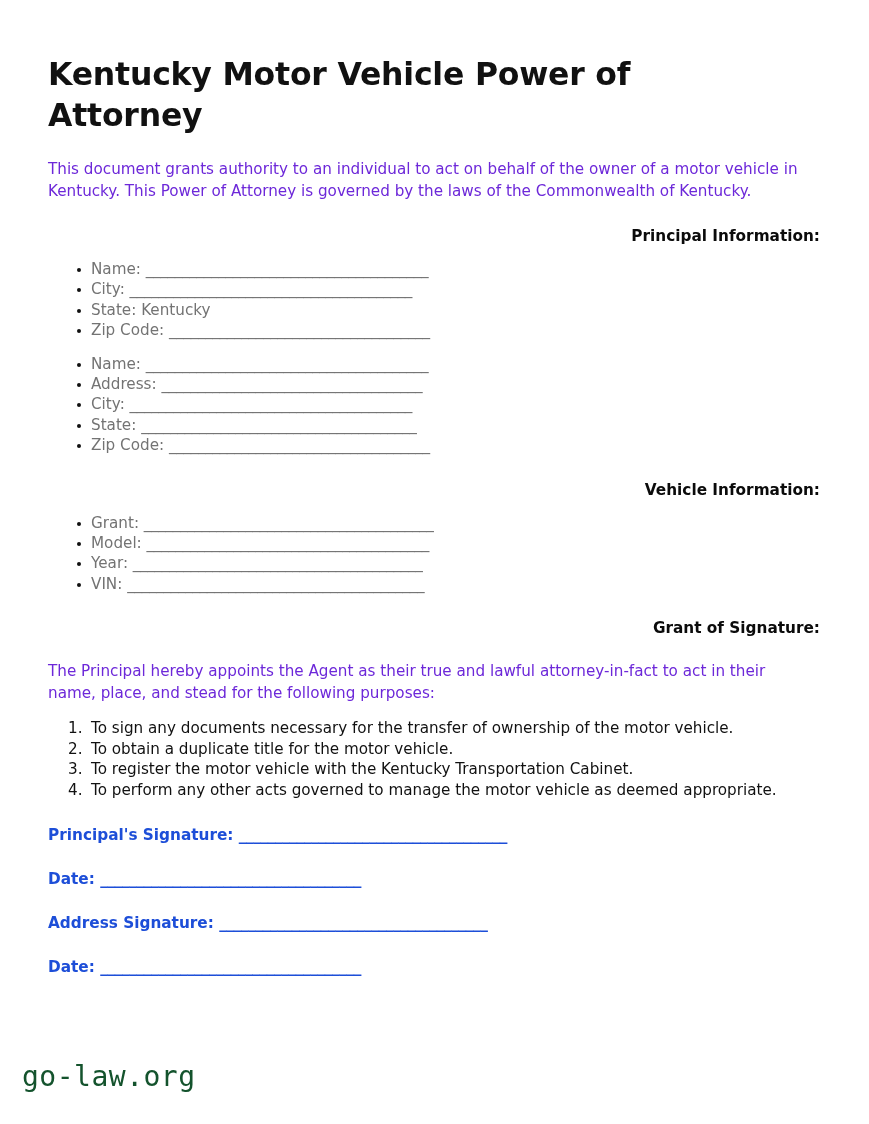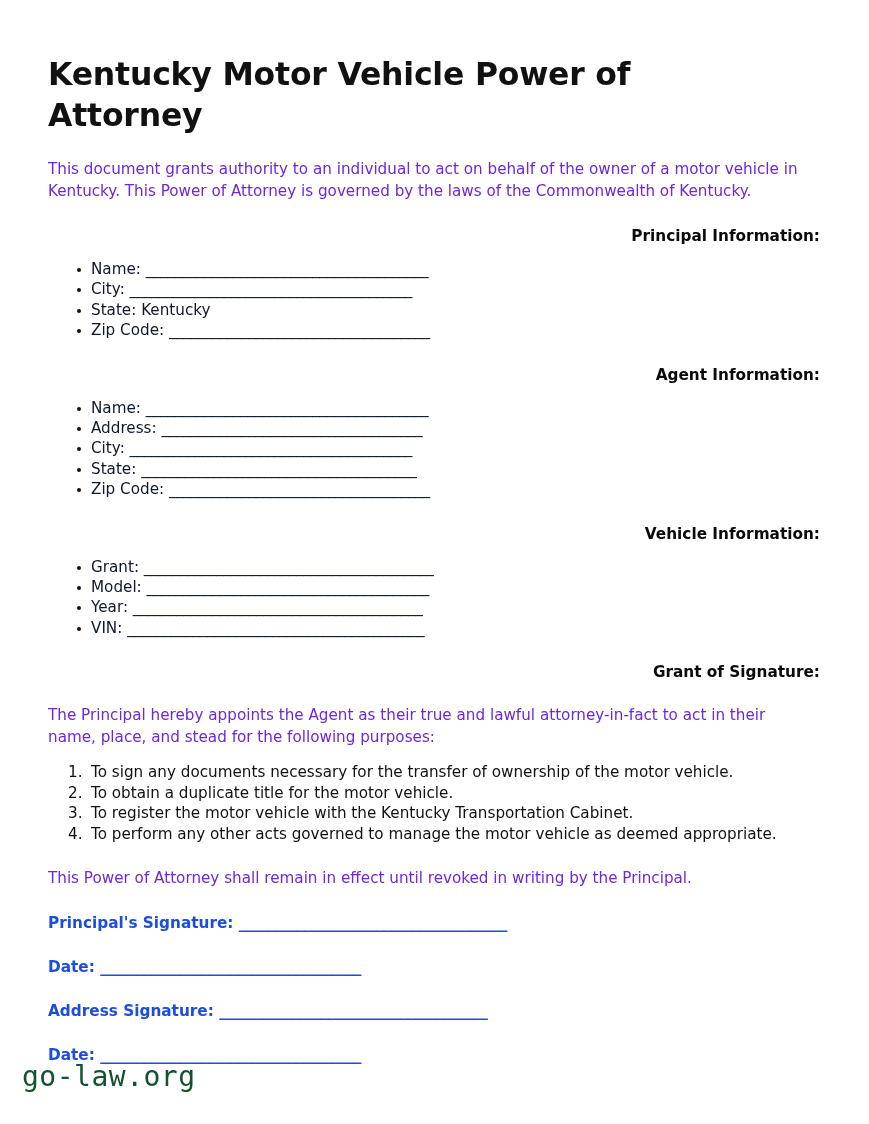--- a/index.html
+++ b/index.html
@@ -62,21 +62,21 @@
     list-style: none;
     margin: 13px 0 0 0;
     padding: 0;
   }
   ul.field-list li {
     position: relative;
     padding-left: 43px;
     font-size: 15.2px;
     line-height: 20.4px;
     white-space: nowrap;
-    color: #0f172a;
+    color: #737373;
   }
   ul.field-list li::before {
     content: "";
     position: absolute;
     left: 29px;
     top: 9px;
     width: 4px;
     height: 4px;
     border-radius: 50%;
     background: #111111;
@@ -145,21 +145,20 @@
     <p class="para">This document grants authority to an individual to act on behalf of the owner of a motor vehicle in Kentucky. This Power of Attorney is governed by the laws of the Commonwealth of Kentucky.</p>
 
     <h2 class="section-heading">Principal Information:</h2>
     <ul class="field-list">
       <li><span>Name:</span> <span class="fill">_______________________________________</span></li>
       <li><span>City:</span> <span class="fill">_______________________________________</span></li>
       <li><span>State:</span> <span>Kentucky</span></li>
       <li><span>Zip Code:</span> <span class="fill">____________________________________</span></li>
     </ul>
 
-    <h2 class="section-heading">Agent Information:</h2>
     <ul class="field-list">
       <li><span>Name:</span> <span class="fill">_______________________________________</span></li>
       <li><span>Address:</span> <span class="fill">____________________________________</span></li>
       <li><span>City:</span> <span class="fill">_______________________________________</span></li>
       <li><span>State:</span> <span class="fill">______________________________________</span></li>
       <li><span>Zip Code:</span> <span class="fill">____________________________________</span></li>
     </ul>
 
     <h2 class="section-heading">Vehicle Information:</h2>
     <ul class="field-list">
@@ -172,21 +171,20 @@
     <h2 class="section-heading">Grant of Signature:</h2>
     <p class="para">The Principal hereby appoints the Agent as their true and lawful attorney-in-fact to act in their name, place, and stead for the following purposes:</p>
 
     <ol class="powers-list">
       <li>To sign any documents necessary for the transfer of ownership of the motor vehicle.</li>
       <li>To obtain a duplicate title for the motor vehicle.</li>
       <li>To register the motor vehicle with the Kentucky Transportation Cabinet.</li>
       <li>To perform any other acts governed to manage the motor vehicle as deemed appropriate.</li>
     </ol>
 
-    <p class="para">This Power of Attorney shall remain in effect until revoked in writing by the Principal.</p>
 
     <div class="sig-row">
       <span>Principal's Signature:</span>
       <span class="fill">_____________________________________</span>
     </div>
 
     <div class="sig-row">
       <span>Date:</span>
       <span class="fill">____________________________________</span>
     </div>

